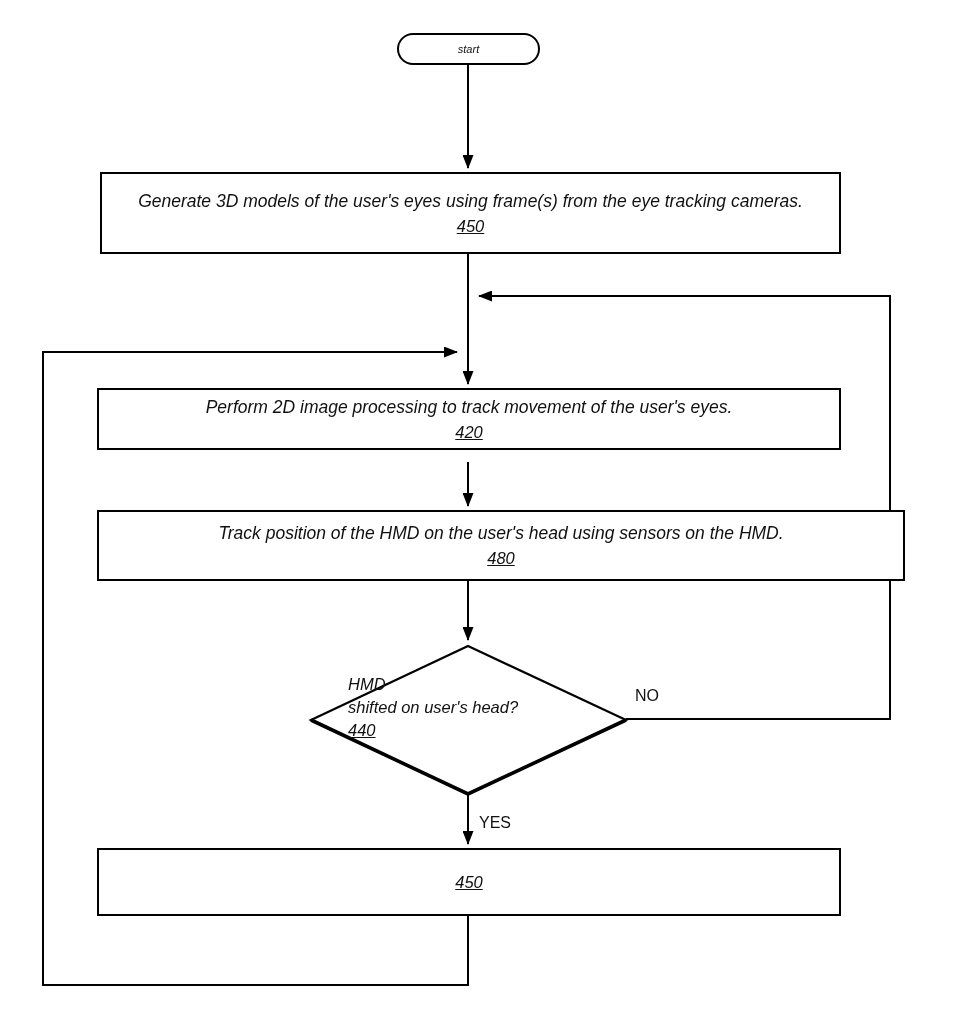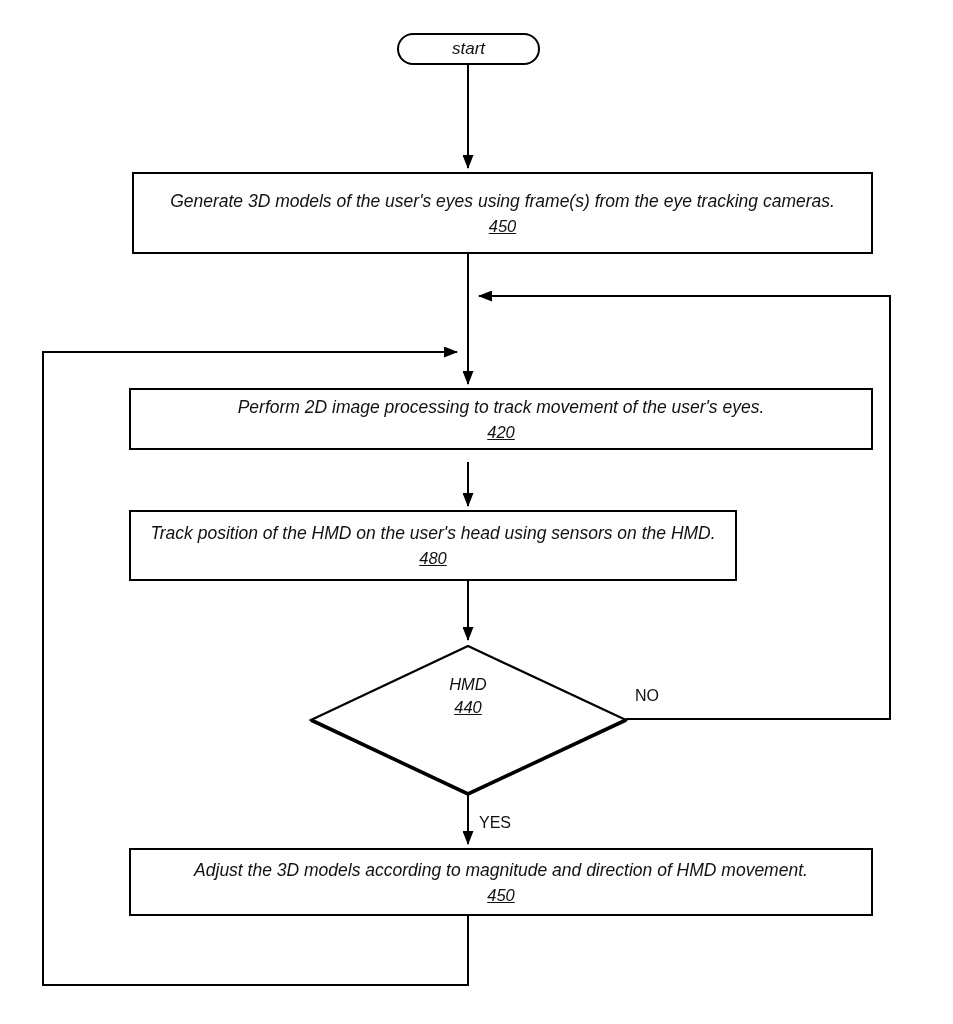--- a/index.html
+++ b/index.html
@@ -46,45 +46,44 @@
     align-items: center;
     justify-content: center;
     font-style: italic;
     text-align: center;
   }
 
   .start {
     left: 397px; top: 33px;
     width: 143px; height: 32px;
     border-radius: 17px;
-    font-size: 17px;
+    font-size: 11px;
   }
 
   .box {
     font-size: 17.5px;
     line-height: 1.5;
     padding: 4px 12px;
-    margin-left: 32px;
   }
   #box-410 { left: 100px; top: 172px; width: 741px; height: 82px; }
   #box-420 { left:  97px; top: 388px; width: 744px; height: 62px; }
-  #box-430 { left:  97px; top: 510px; width: 608px; height: 71px; }
+  #box-430 { left:  97px; top: 510px; width: 808px; height: 71px; }
   #box-450 { left:  97px; top: 848px; width: 744px; height: 68px; }
 
   .ref {
     text-decoration: underline;
     font-size: 16.5px;
     font-style: italic;
   }
 
   .diamond-text {
     position: absolute;
     left: 348px; top: 673px;
     width: 240px;
-    text-align: center;
+    text-align: left;
     font-style: italic;
     font-size: 16.5px;
     line-height: 1.4;
   }
 
   .edge-label {
     position: absolute;
     font-size: 16px;
     font-style: normal;
     color: #111;
@@ -136,24 +135,24 @@
     <div class="ref">420</div>
   </div>
 
   <div class="node box" id="box-430">
     <div>Track position of the HMD on the user's head using sensors on the HMD.</div>
     <div class="ref">480</div>
   </div>
 
   <div class="diamond-text">
     <div>HMD</div>
+    <div>shifted on user's head?</div>
     <div class="ref">440</div>
   </div>
 
   <div class="edge-label" id="label-no">NO</div>
   <div class="edge-label" id="label-yes">YES</div>
 
   <div class="node box" id="box-450">
-    <div>Adjust the 3D models according to magnitude and direction of HMD movement.</div>
     <div class="ref">450</div>
   </div>
 
 </div>
 
 </body></html>

